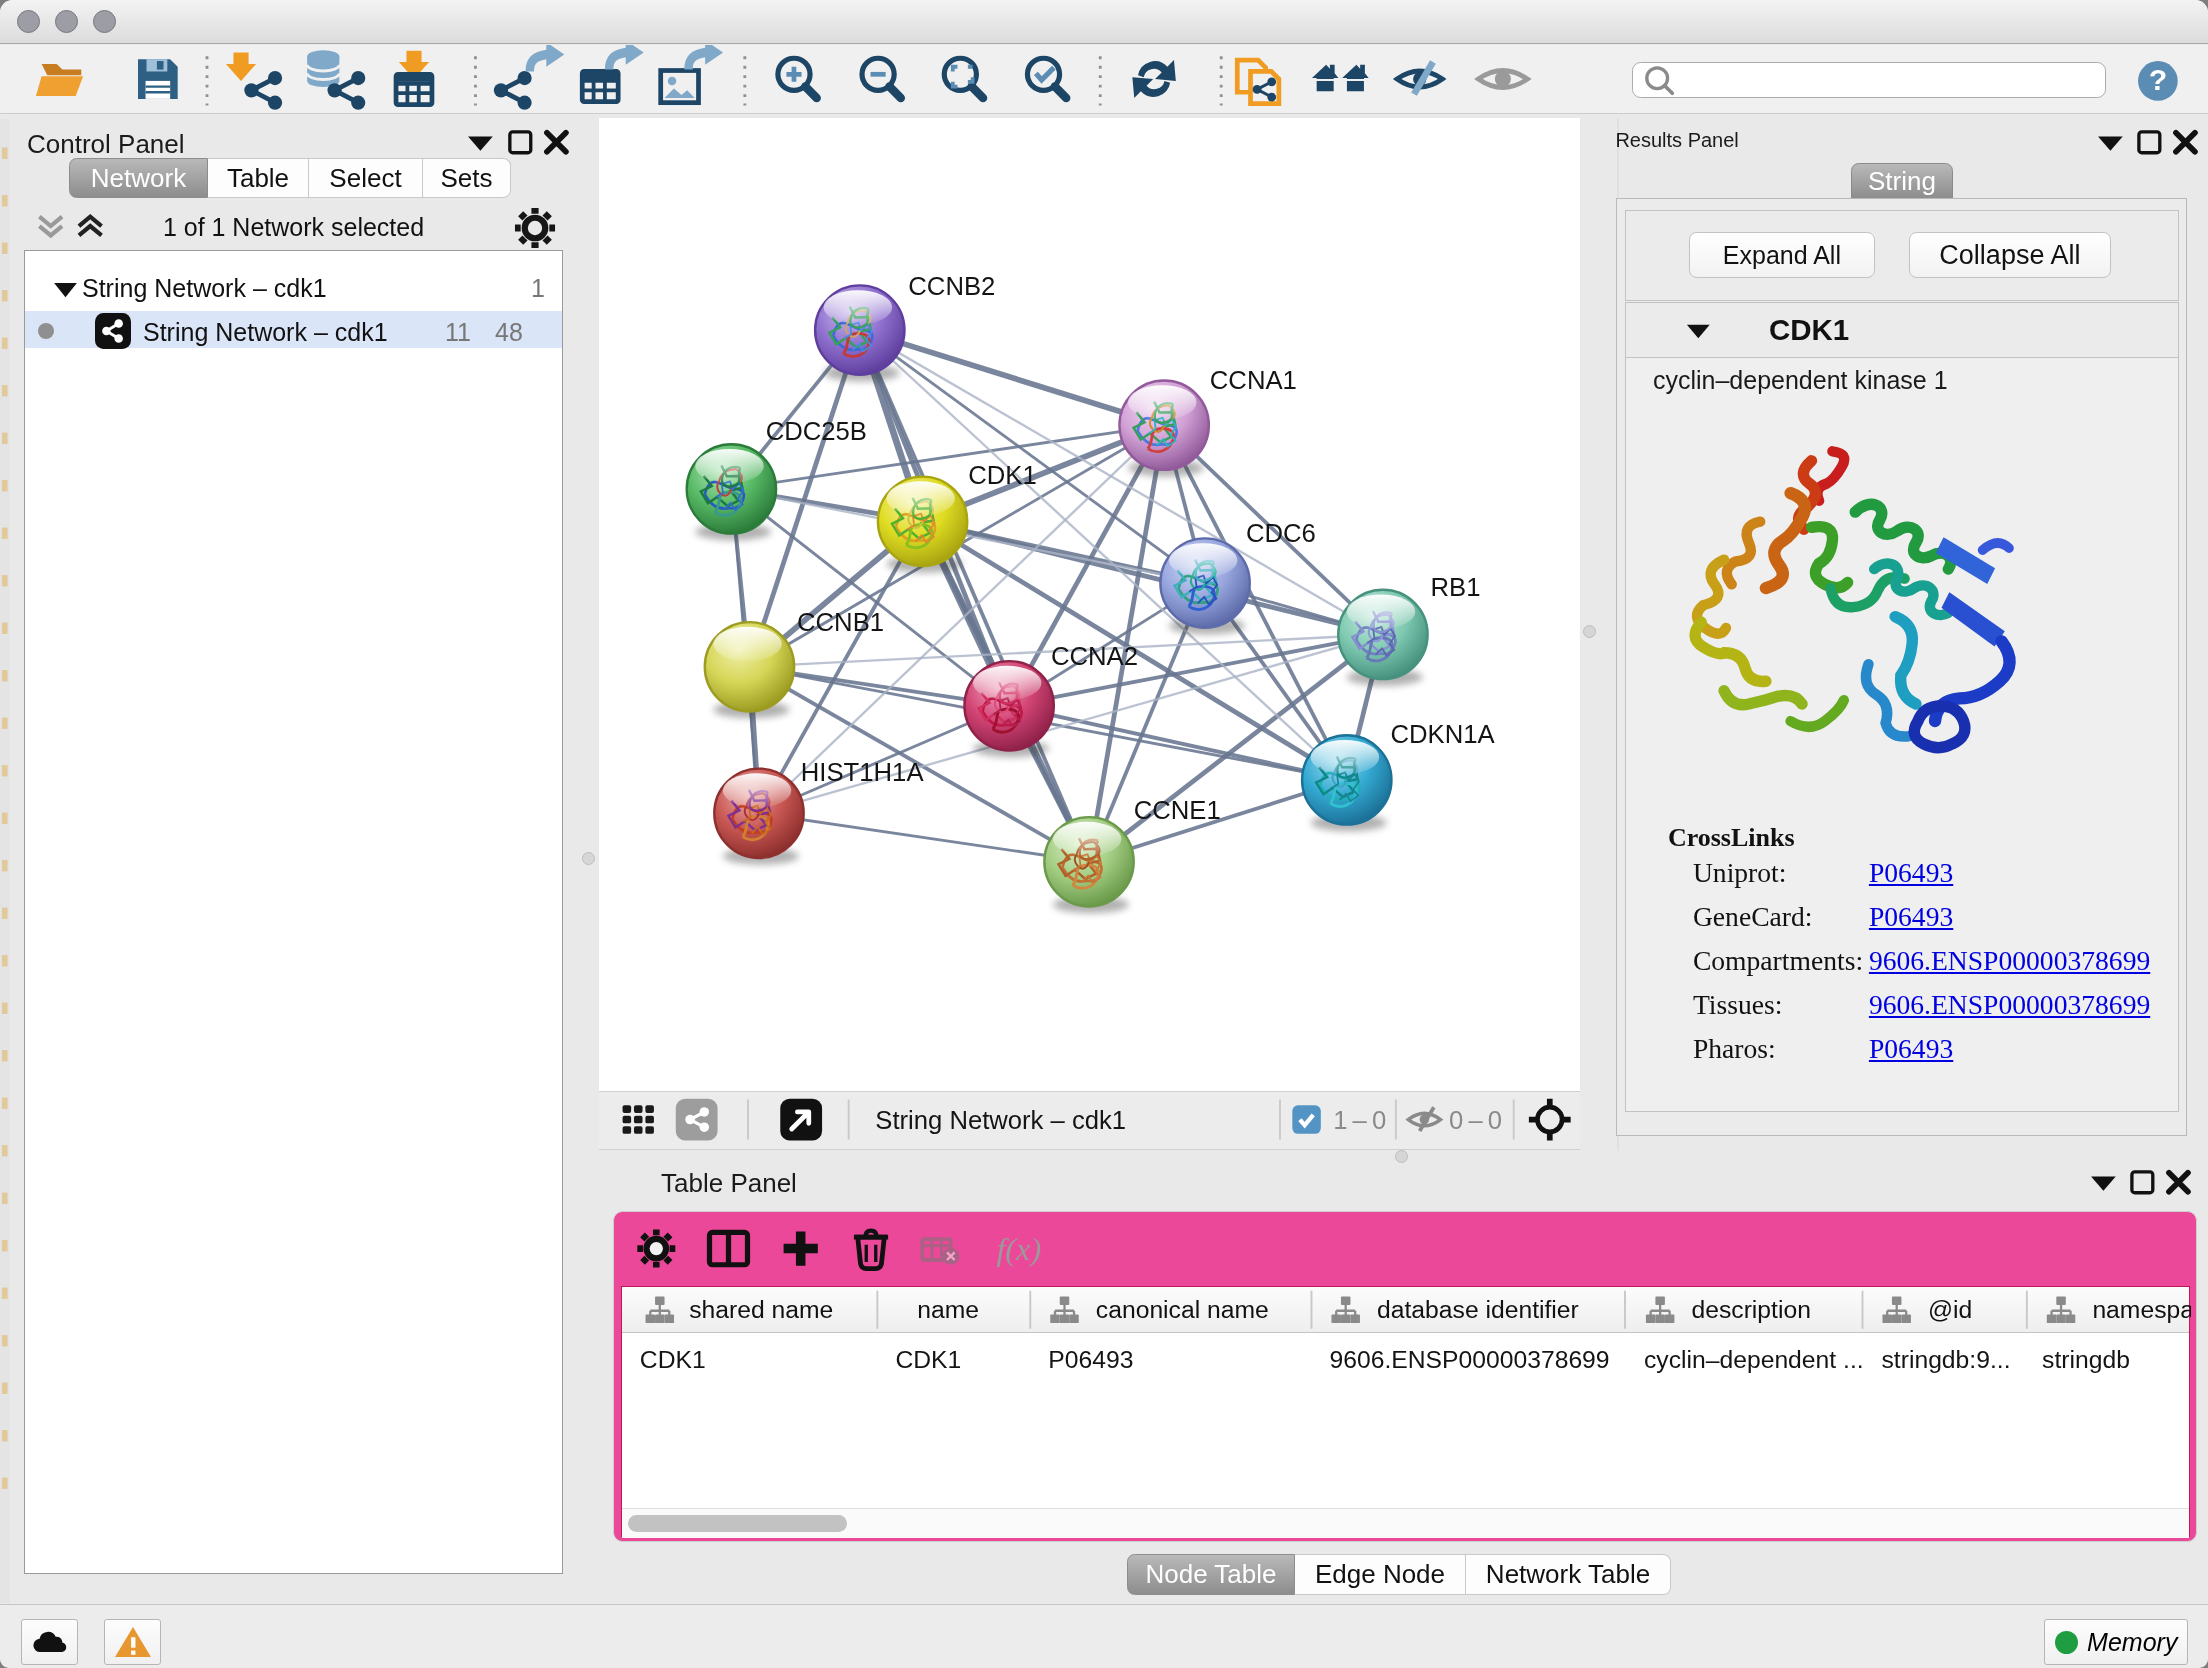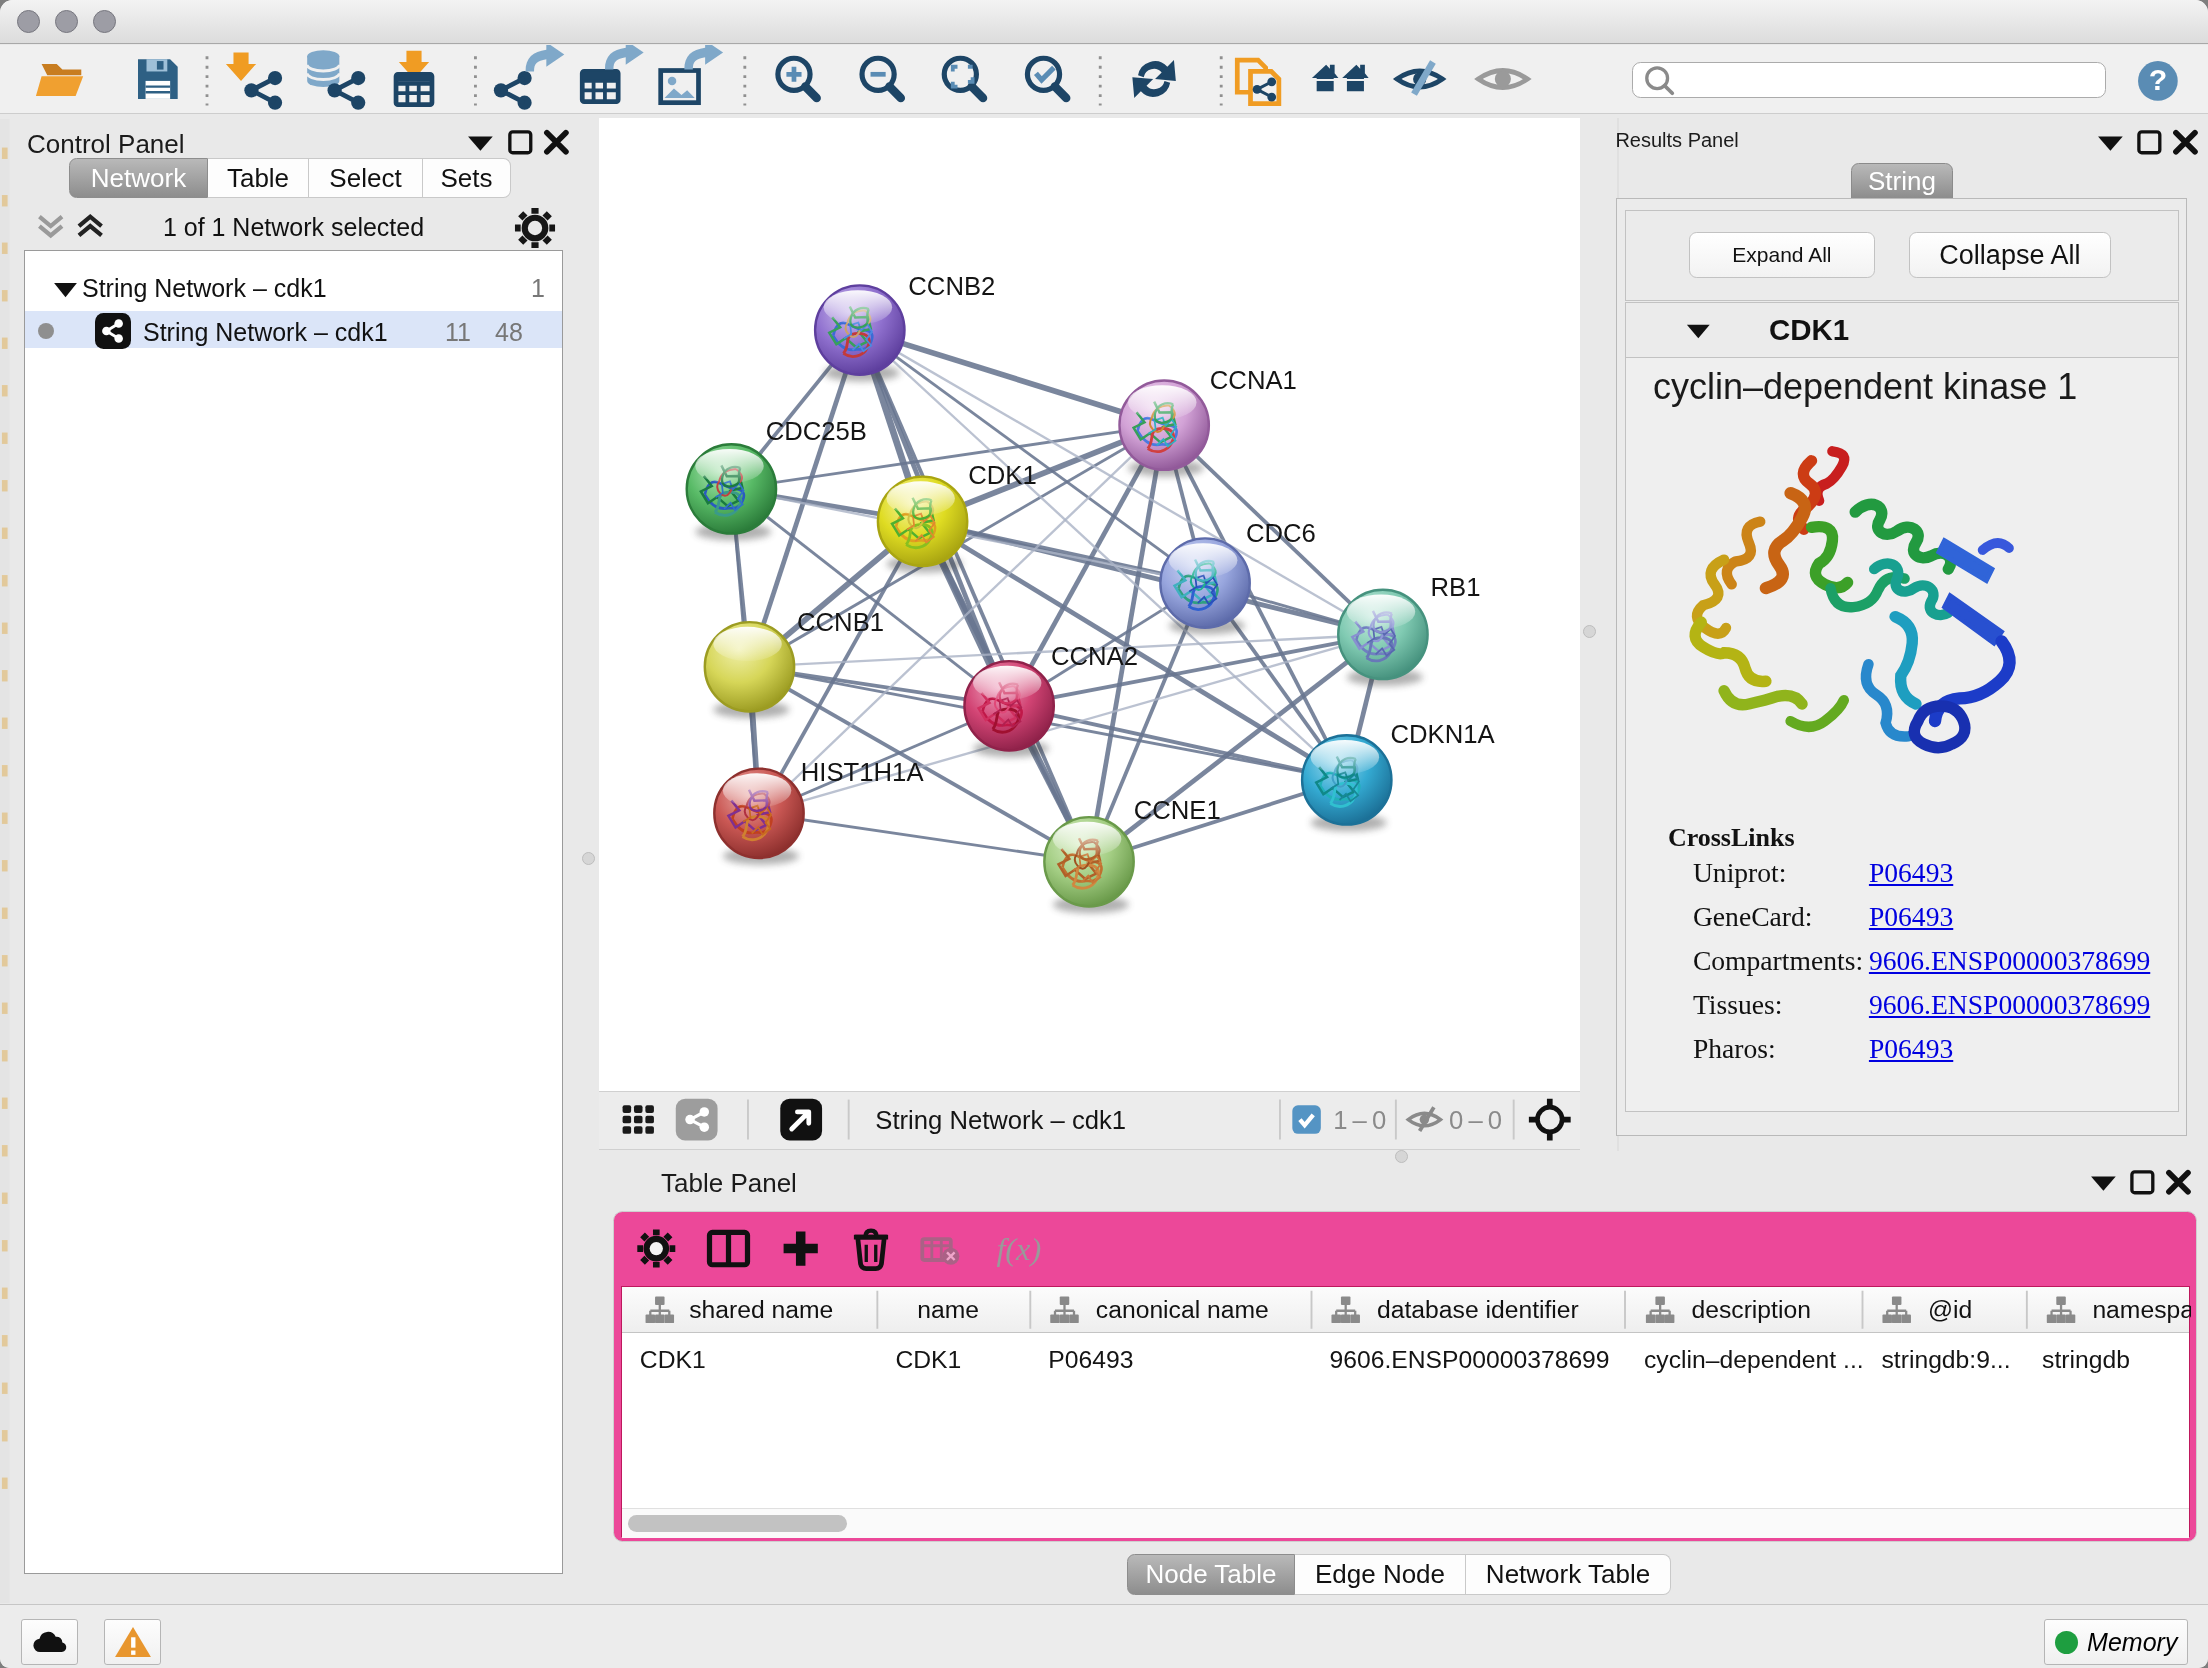--- a/index.html
+++ b/index.html
@@ -654,33 +654,33 @@
 
 <div id="resdivider"></div>
 <div id="results">
   <div class="abs" style="left:-7.6px;top:11.4px;font-size:20px;color:#1b1b1b">Results Panel</div>
 
   <div class="abs" style="left:228px;top:45px;width:102px;height:36px;background:linear-gradient(#b9b9b9,#8d8d8d);border:1px solid #8b8b8b;border-radius:7.6px 7.6px 0 0;color:#fff;font-size:26px;text-align:center;line-height:34px">String</div>
 
   <div class="abs" style="left:-6.7px;top:80px;width:571px;height:938px;background:#ebebeb;border:1px solid #b9b9b9">
 
      <div class="abs" style="left:7.6px;top:11.4px;width:554px;height:91px;border:1px solid #c2c2c2">
-        <div class="abs" style="left:63px;top:21px;width:186px;height:46px;background:linear-gradient(#ffffff,#f2f2f2);border:1px solid #c2c2c2;border-radius:7.6px;font-size:21px;text-align:center;line-height:44px;color:#111">Expand All</div>
+        <div class="abs" style="left:63px;top:21px;width:186px;height:46px;background:linear-gradient(#ffffff,#f2f2f2);border:1px solid #c2c2c2;border-radius:7.6px;font-size:25px;text-align:center;line-height:44px;color:#111">Expand All</div>
         <div class="abs" style="left:283px;top:21px;width:202px;height:46px;background:linear-gradient(#ffffff,#f2f2f2);border:1px solid #c2c2c2;border-radius:7.6px;font-size:27px;text-align:center;line-height:44px;color:#111">Collapse All</div>
      </div>
 
      <div class="abs" style="left:7.6px;top:103px;width:554px;height:55px;border:1px solid #c2c2c2;border-bottom:none">
         <svg class="abs" style="left:59px;top:19px" width="28.5" height="19" viewBox="0 0 30 20">
           <path d="M2 3 h24 l-12 14 z" fill="#111"></path>
         </svg>
         <div class="abs" style="left:143px;top:9.5px;font-size:29.5px;font-weight:bold;color:#111">CDK1</div>
      </div>
 
      <div class="abs" style="left:7.6px;top:158px;width:554px;height:755px;border:1px solid #c2c2c2;background:#efefef">
-        <div class="abs" style="left:27px;top:7.6px;font-size:36px;color:#1a1a1a">cyclin–dependent kinase 1</div>
+        <div class="abs" style="left:27px;top:7.6px;font-size:25px;color:#1a1a1a">cyclin–dependent kinase 1</div>
         <svg class="abs" style="left:43px;top:78px" width="361" height="328" viewBox="0 0 380 345">
           <g fill="none" stroke-linecap="round">
             <path d="M172 16 q18 2 10 16 t-16 18 q-14 4 -8 18" stroke="#c81e1e" stroke-width="11"></path>
             <path d="M150 26 q-16 14 -2 24 t-4 26 q-14 10 -2 22" stroke="#cc3c14" stroke-width="12"></path>
             <path d="M128 60 q22 8 12 26 t-20 24 q-16 10 -4 26 t-14 24" stroke="#c86414" stroke-width="13"></path>
             <path d="M96 90 q-20 4 -12 22 t-14 20 q-16 8 -4 24" stroke="#cc8418" stroke-width="11"></path>
             <path d="M58 130 q-22 10 -10 26 t-12 22 q-14 12 2 24 t22 0" stroke="#c8a018" stroke-width="11"></path>
             <path d="M34 196 q-14 16 2 26 t22 6 q18 0 22 16 t22 14" stroke="#b4b414" stroke-width="12"></path>
             <path d="M58 268 q8 18 26 14 t30 -8 q18 -4 26 8" stroke="#90b41c" stroke-width="12"></path>
             <path d="M128 300 q20 12 36 0 t20 -22" stroke="#64aa20" stroke-width="11"></path>

